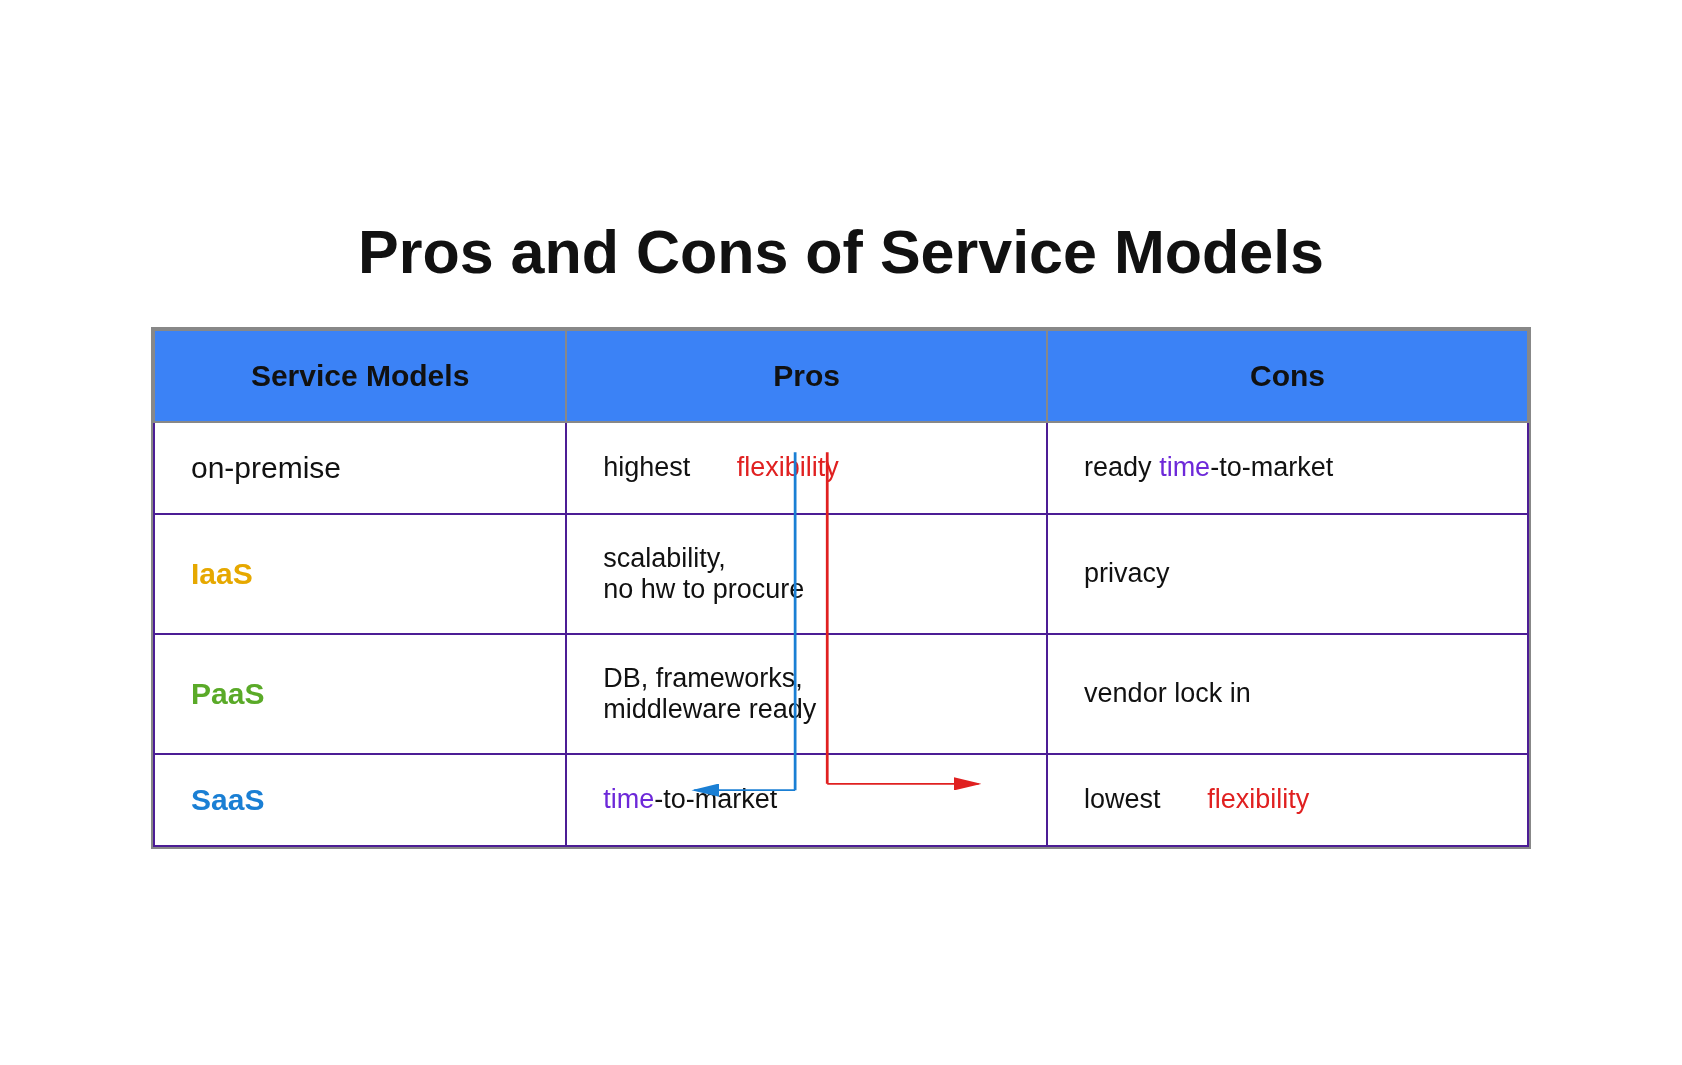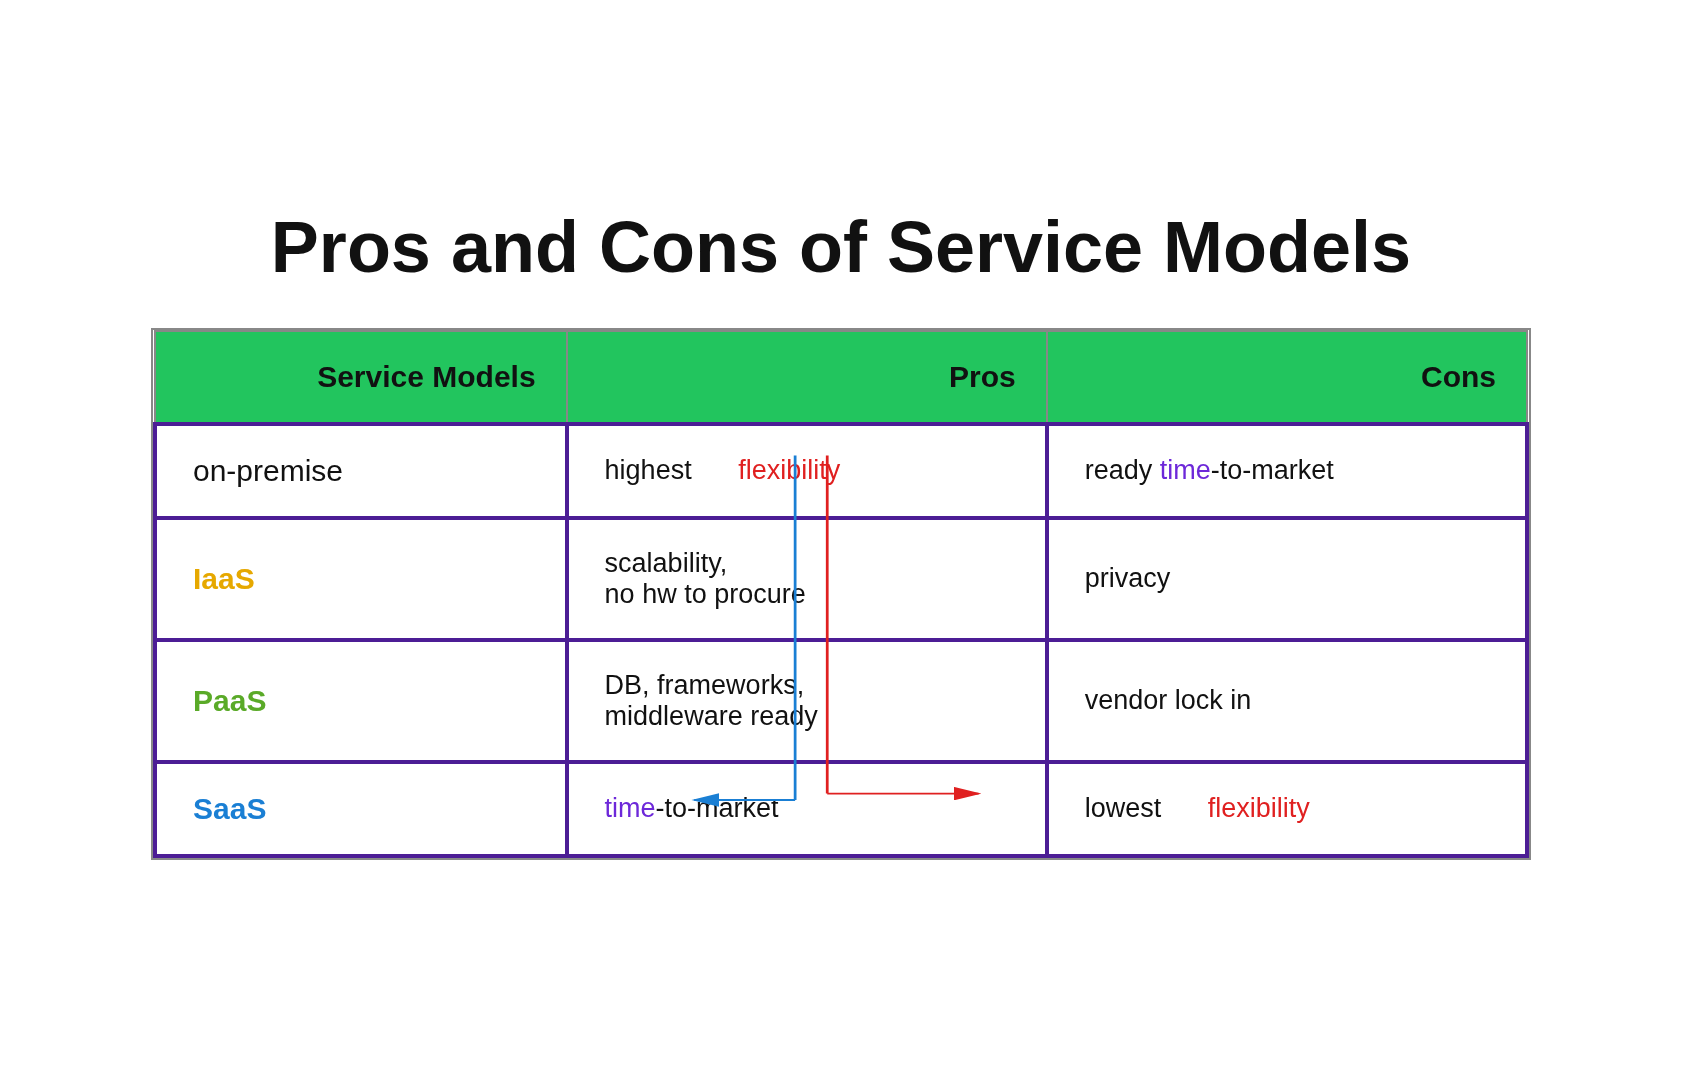--- a/index.html
+++ b/index.html
@@ -14,51 +14,51 @@
       width: 1682px;
     }
 
     .page-container {
       width: 1500px;
       padding: 40px 60px;
     }
 
     .page-title {
       text-align: center;
-      font-size: 72px;
+      font-size: 61px;
       font-weight: bold;
       color: #111111;
       margin-bottom: 40px;
     }
 
     .table-wrapper {
       border: 2px solid #888;
       border-collapse: collapse;
       width: 100%;
       position: relative;
     }
 
     table {
       width: 100%;
       border-collapse: collapse;
       table-layout: fixed;
     }
 
     th {
-      background-color: #22c55e;
+      background-color: #3b82f6;
       color: #111;
       font-size: 30px;
       font-weight: bold;
       padding: 28px 30px;
-      text-align: right;
+      text-align: center;
       border: 2px solid #888;
     }
 
     td {
-      border: 4px solid #4c1d95;
+      border: 2px solid #4c1d95;
       padding: 28px 36px;
       font-size: 27px;
       color: #111;
       vertical-align: middle;
     }
 
     .col-model { width: 30%; }
     .col-pros  { width: 35%; }
     .col-cons  { width: 35%; }
 

